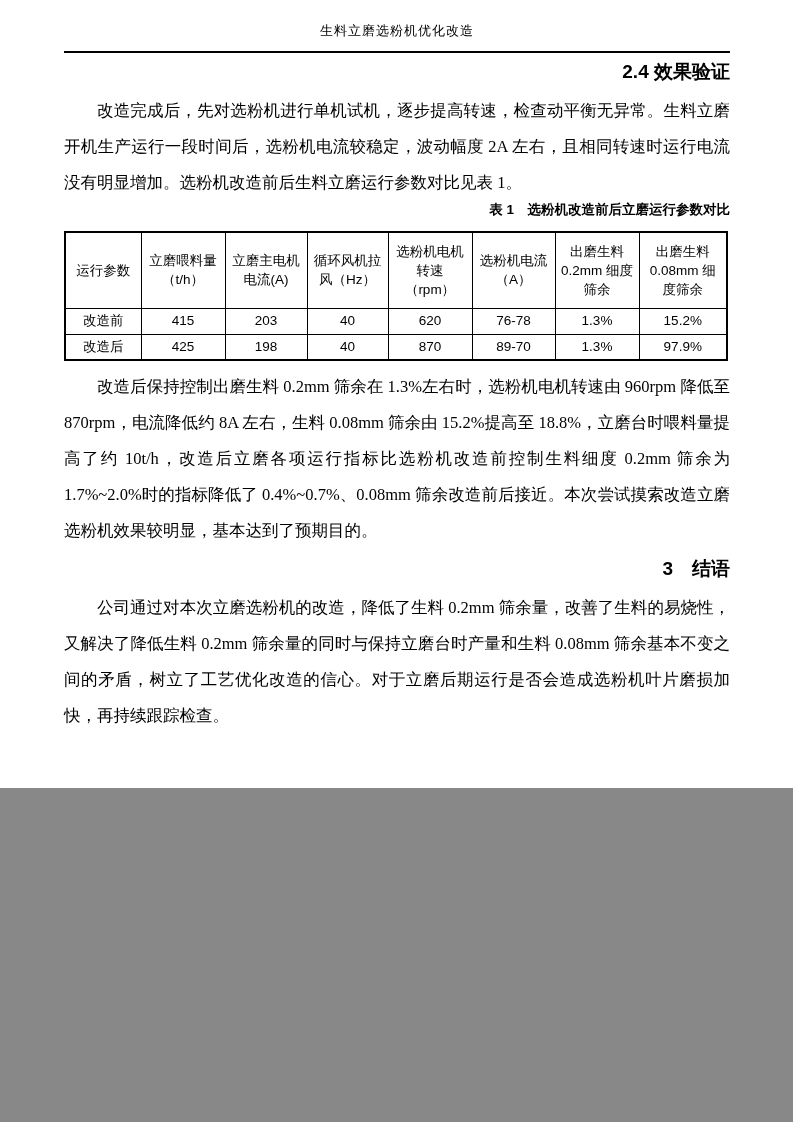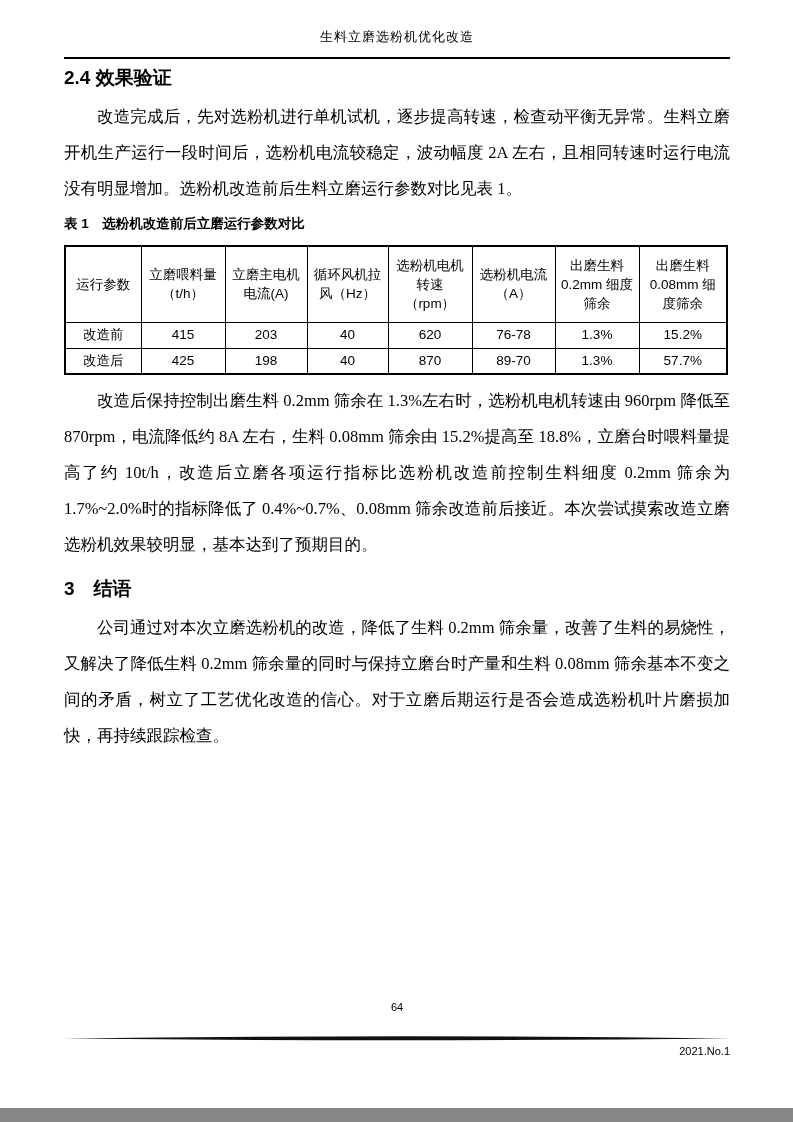--- a/index.html
+++ b/index.html
@@ -1,22 +1,22 @@
 <!DOCTYPE html>
 <html><head>
 <meta charset="utf-8">
 <style>
   html,body{margin:0;padding:0;background:#888;}
   .page{
     position:relative;
-    width:793px;height:1108px;
+    width:793px;height:788px;
     margin:0 auto;
     background:#ffffff;
     box-sizing:border-box;
-    padding:28px 63px 0 64px;
+    padding:22px 63px 0 64px;
     color:#000;
     font-family:"Liberation Serif","DejaVu Serif",serif;
     overflow:hidden;
   }
   .running-title{
     text-align:center;
     font-size:13px;
     line-height:18px;
     letter-spacing:1px;
   }
@@ -24,31 +24,31 @@
     margin-top:11px;
     border-top:2px solid #000;
     height:0;
   }
   .section-heading{
     margin:6px 0 0 0;
     font-family:"Liberation Sans","DejaVu Sans",sans-serif;
     font-weight:bold;
     font-size:19px;
     line-height:26px;
+    text-align:right;
   }
   .body-para{
     margin:8px 0 0 0;
     font-size:16.5px;
     line-height:36px;
     text-align:justify;
     text-indent:2em;
   }
   .table-caption{
-    margin-top:8px;
-    text-align:left;
+    text-align:right;
     font-family:"Liberation Sans","DejaVu Sans",sans-serif;
     font-weight:bold;
     font-size:13.5px;
     line-height:18px;
   }
   table.params{
     margin-top:12px;
     width:662px;
     border-collapse:collapse;
     table-layout:fixed;
@@ -154,28 +154,28 @@
         <td>15.2%</td>
       </tr>
       <tr>
         <td>改造后</td>
         <td>425</td>
         <td>198</td>
         <td>40</td>
         <td>870</td>
         <td>89-70</td>
         <td>1.3%</td>
-        <td>57.7%</td>
+        <td>97.9%</td>
       </tr>
     </tbody>
   </table>
 
   <p class="body-para" style="">改造后保持控制出磨生料 0.2mm 筛余在 1.3%左右时，选粉机电机转速由 960rpm 降低至 870rpm，电流降低约 8A 左右，生料 0.08mm 筛余由 15.2%提高至 18.8%，立磨台时喂料量提高了约 10t/h，改造后立磨各项运行指标比选粉机改造前控制生料细度 0.2mm 筛余为 1.7%~2.0%时的指标降低了 0.4%~0.7%、0.08mm 筛余改造前后接近。本次尝试摸索改造立磨选粉机效果较明显，基本达到了预期目的。</p>
 
-  <h1 class="section-heading" style="margin-top:13px">3　结语</h1>
+  <h1 class="section-heading" style="margin-top:7px">3　结语</h1>
 
   <p class="body-para">公司通过对本次立磨选粉机的改造，降低了生料 0.2mm 筛余量，改善了生料的易烧性，又解决了降低生料 0.2mm 筛余量的同时与保持立磨台时产量和生料 0.08mm 筛余基本不变之间的矛盾，树立了工艺优化改造的信心。对于立磨后期运行是否会造成选粉机叶片磨损加快，再持续跟踪检查。</p>
 
 
   <svg class="footer-rule" viewBox="0 0 666 8" preserveAspectRatio="none" xmlns="http://www.w3.org/2000/svg">
     <path d="M0,3.6 Q340,-0.8 666,3.4 Q340,7.2 0,3.6 Z" fill="#111"></path>
   </svg>
   <div class="footer-page-number">64</div>
   <div class="footer-issue">2021.No.1</div>
 

